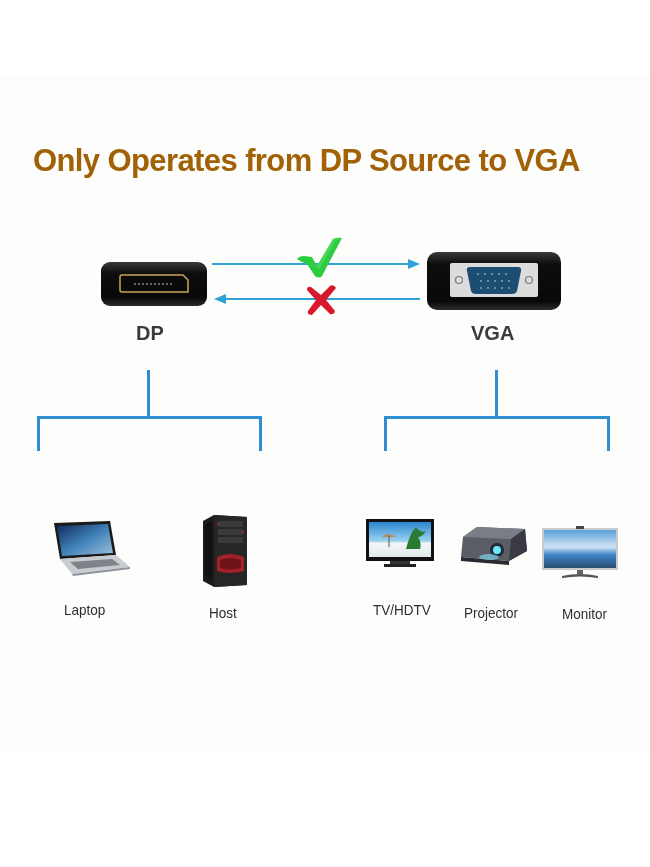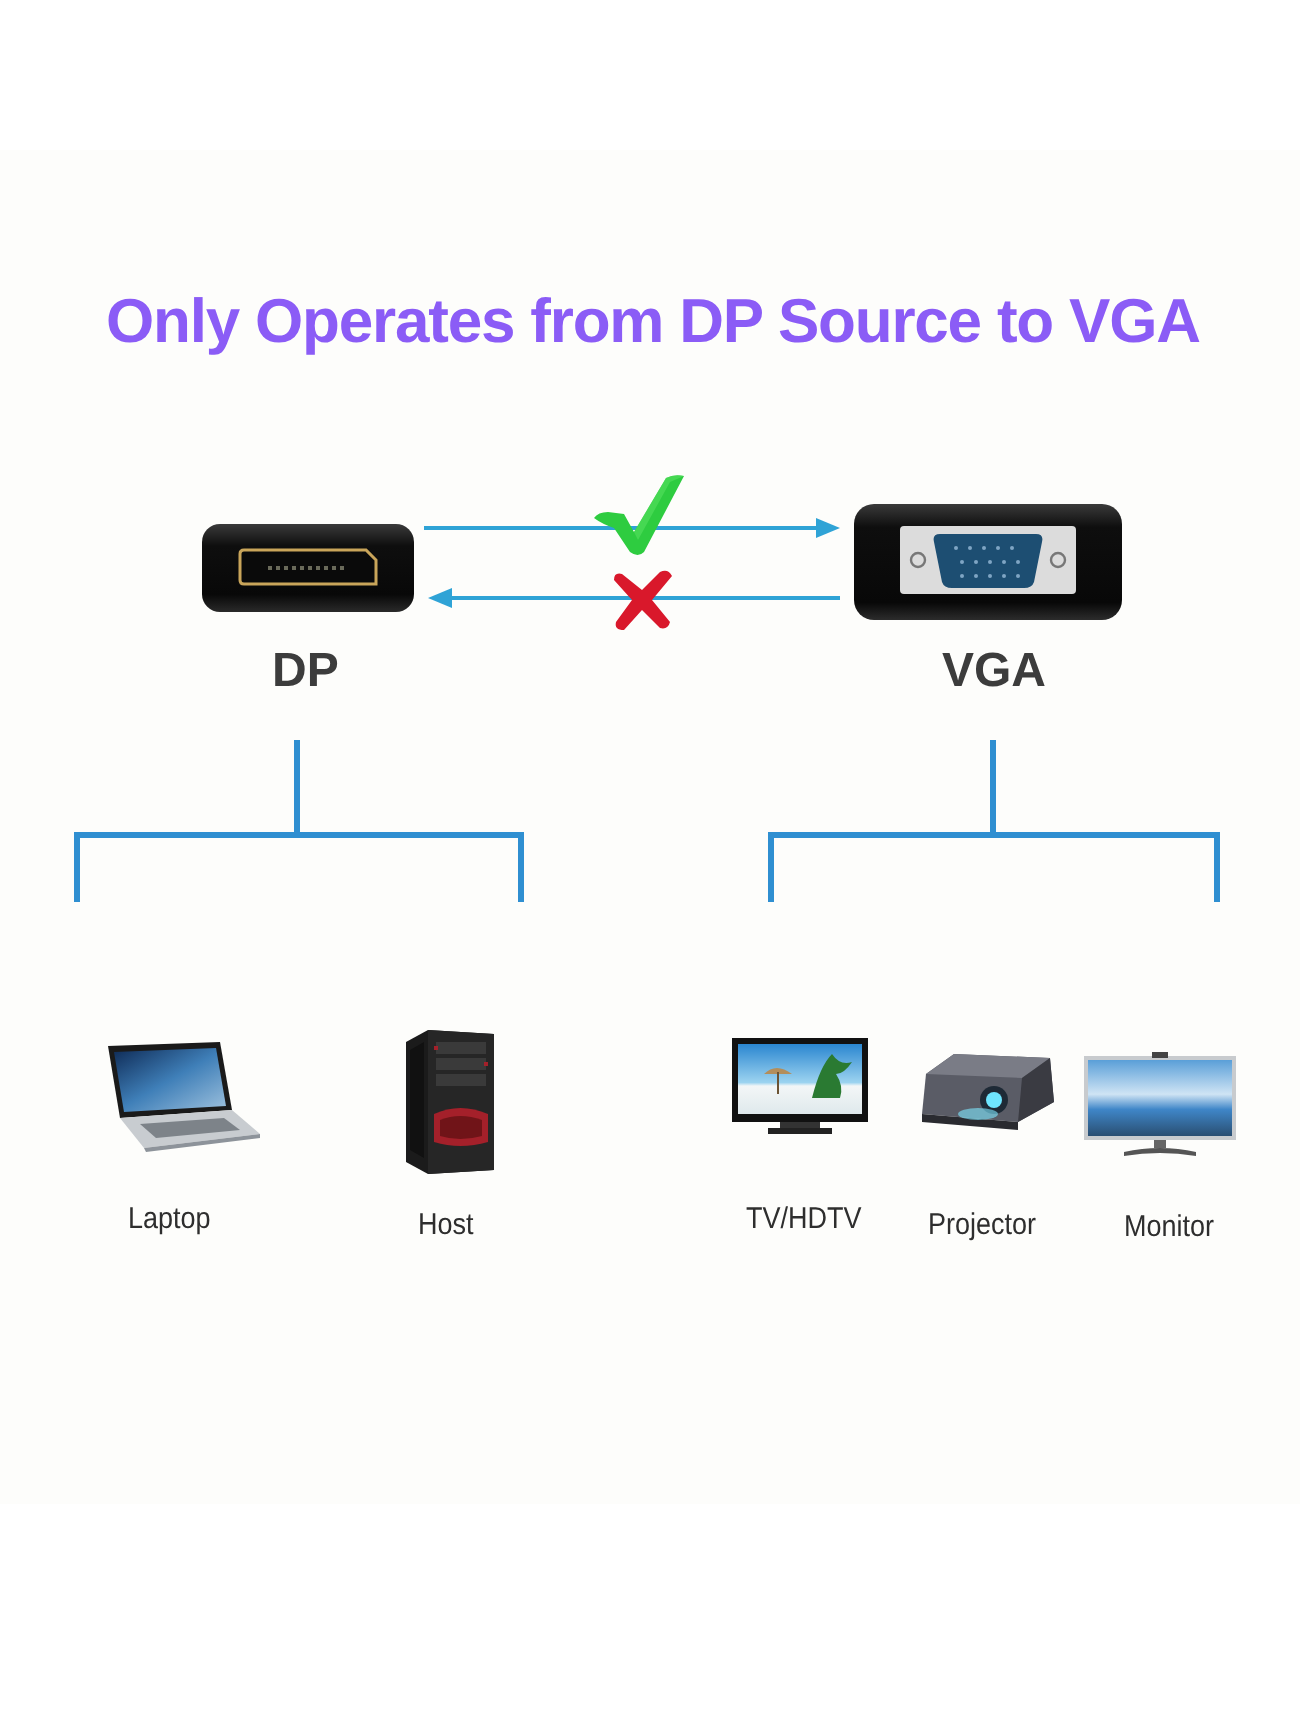--- a/index.html
+++ b/index.html
@@ -1,22 +1,22 @@
 <!DOCTYPE html>
 <html><head>
 <meta charset="utf-8">
 <style>
   html, body { margin:0; padding:0; }
   body { width:650px; height:867px; background:#ffffff; position:relative; overflow:hidden;
          font-family:"Liberation Sans", sans-serif; }
   .panel { position:absolute; left:0; top:75px; width:650px; height:677px; background:#fdfdfb; }
   .abs { position:absolute; }
-  .title { left:0; top:143px; width:650px; text-align:left; padding-left:53px; box-sizing:border-box;
-           font-size:31px; font-weight:bold; color:#8b5cf6; letter-spacing:-0.6px; white-space:nowrap; }
-  .port-label { font-size:24px; font-weight:bold; color:#3c3c3c; }
+  .title { left:0; top:143px; width:650px; text-align:left; padding-left:33px; box-sizing:border-box;
+           font-size:31px; font-weight:bold; color:#a16207; letter-spacing:-0.6px; white-space:nowrap; }
+  .port-label { font-size:20px; font-weight:bold; color:#3c3c3c; }
   .dev-label { font-size:15px; color:#2e2e2e; transform:scaleX(0.9); transform-origin:left top; white-space:nowrap; }
   .line { background:#2f8fd1; position:absolute; }
   svg { display:block; }
 </style>
 </head>
 <body>
 
 <div class="panel"></div>
 
 <div class="abs title">Only Operates from DP Source to VGA</div>

